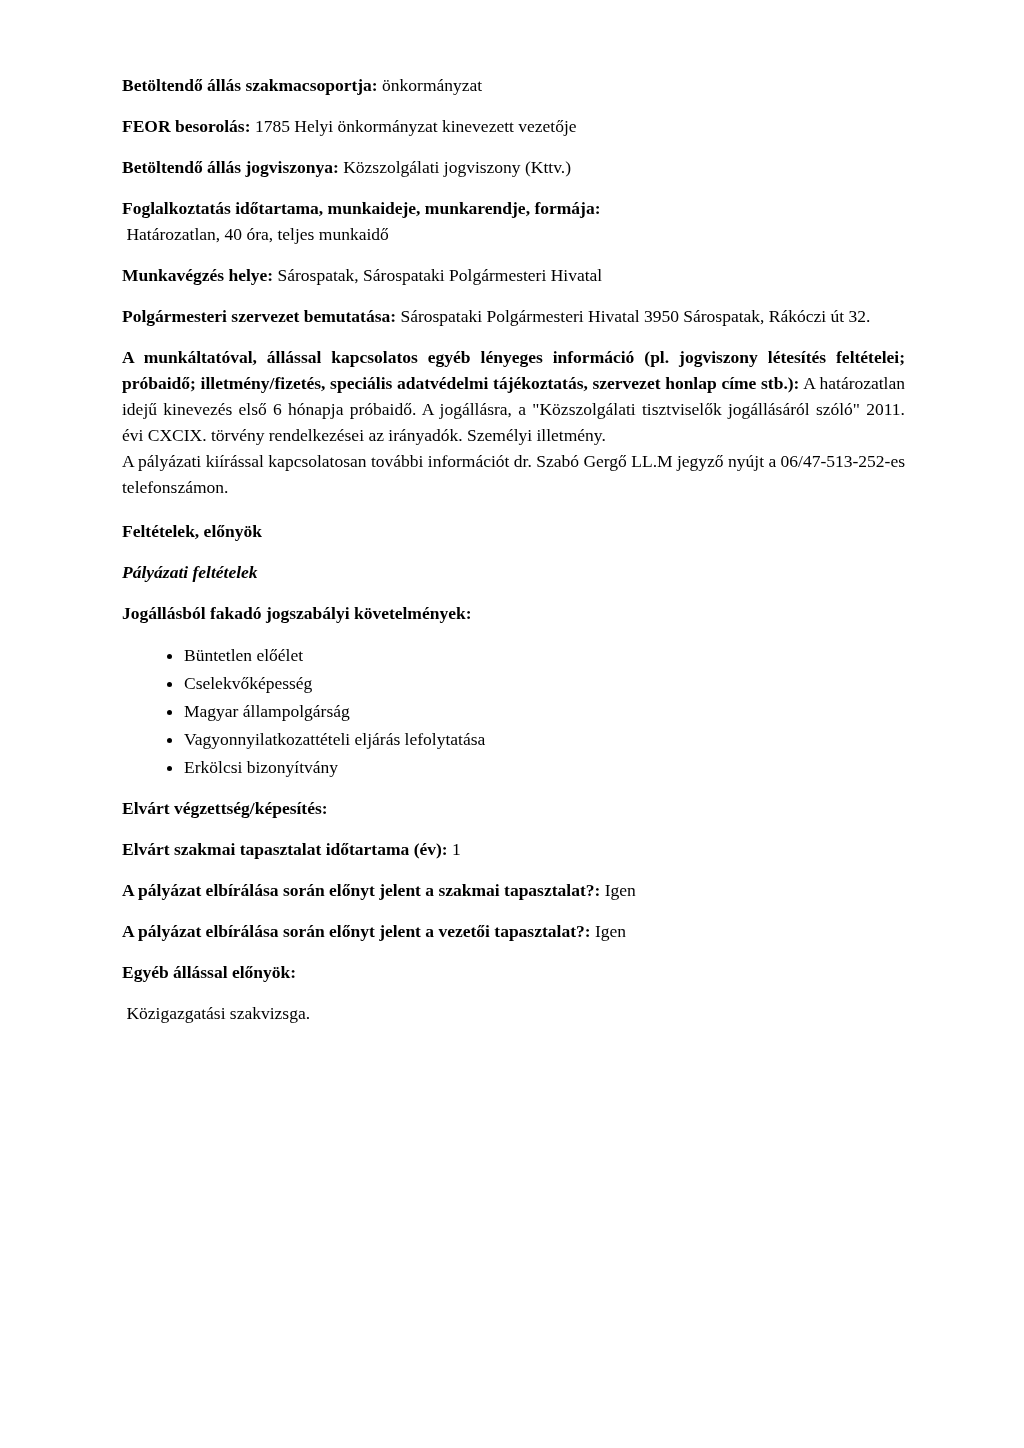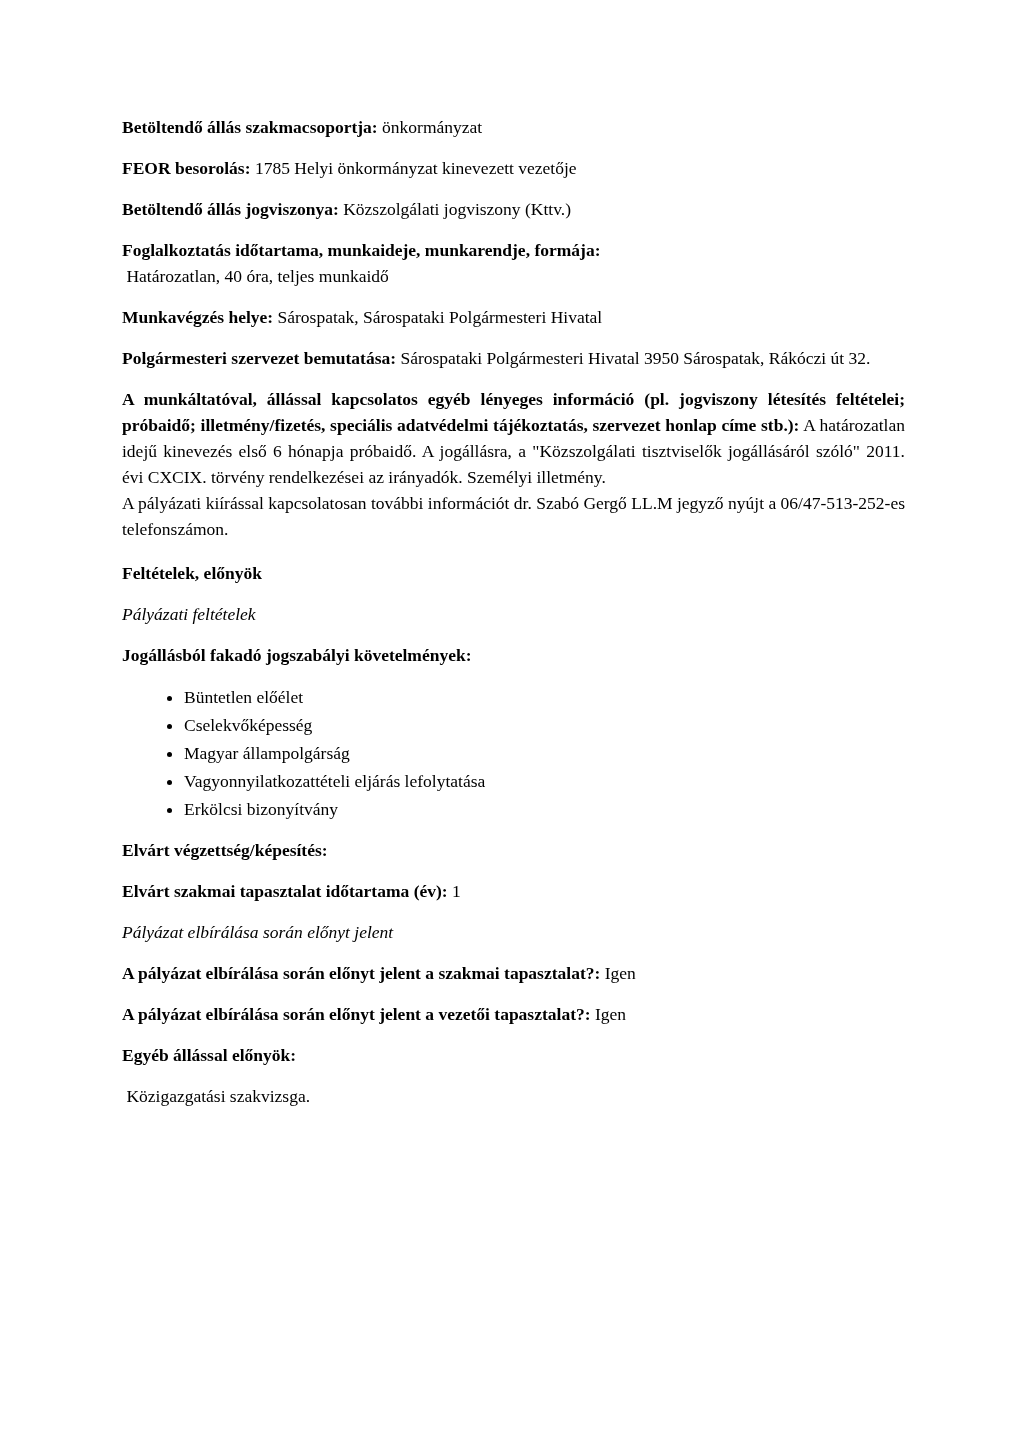--- a/index.html
+++ b/index.html
@@ -7,28 +7,28 @@
   body {
     width: 1024px;
     height: 1448px;
     background: #ffffff;
     color: #000000;
     font-family: "Liberation Serif", "DejaVu Serif", serif;
     font-size: 17.5px;
     overflow: hidden;
   }
   .doc {
-    padding-top: 114px;
+    padding-top: 72px;
     margin-left: 122px;
     width: 783px;
   }
   p { margin: 0 0 15px 0; line-height: 26px; }
   p.just { text-align: justify; }
   b { font-weight: bold; }
-  .bi { font-weight: normal; font-style: italic; text-align: center; }
+  .bi { font-weight: bold; font-style: italic; text-align: center; }
   .sec-gap { margin-top: 18px; }
   ul.bullets {
     margin: 0 0 14px 0;
     padding-left: 62px;
     list-style-type: disc;
   }
   ul.bullets li { line-height: 28px; }
 </style>
 </head>
 <body>
@@ -63,21 +63,20 @@
     <li>Vagyonnyilatkozattételi eljárás lefolytatása</li>
     <li>Erkölcsi bizonyítvány</li>
   </ul>
 
   <p><b>Elvárt végzettség/képesítés:</b></p>
 
 
   <p><b>Elvárt szakmai tapasztalat időtartama (év):</b> <span>1</span></p>
 
 
-  <p><span class="bi">Pályázat elbírálása során előnyt jelent</span></p>
 
   <p><b>A pályázat elbírálása során előnyt jelent a szakmai tapasztalat?:</b> <span>Igen</span></p>
 
   <p><b>A pályázat elbírálása során előnyt jelent a vezetői tapasztalat?:</b> <span>Igen</span></p>
 
   <p><b>Egyéb állással előnyök:</b></p>
 
   <p>&nbsp;Közigazgatási szakvizsga.</p>
 
 </div>

